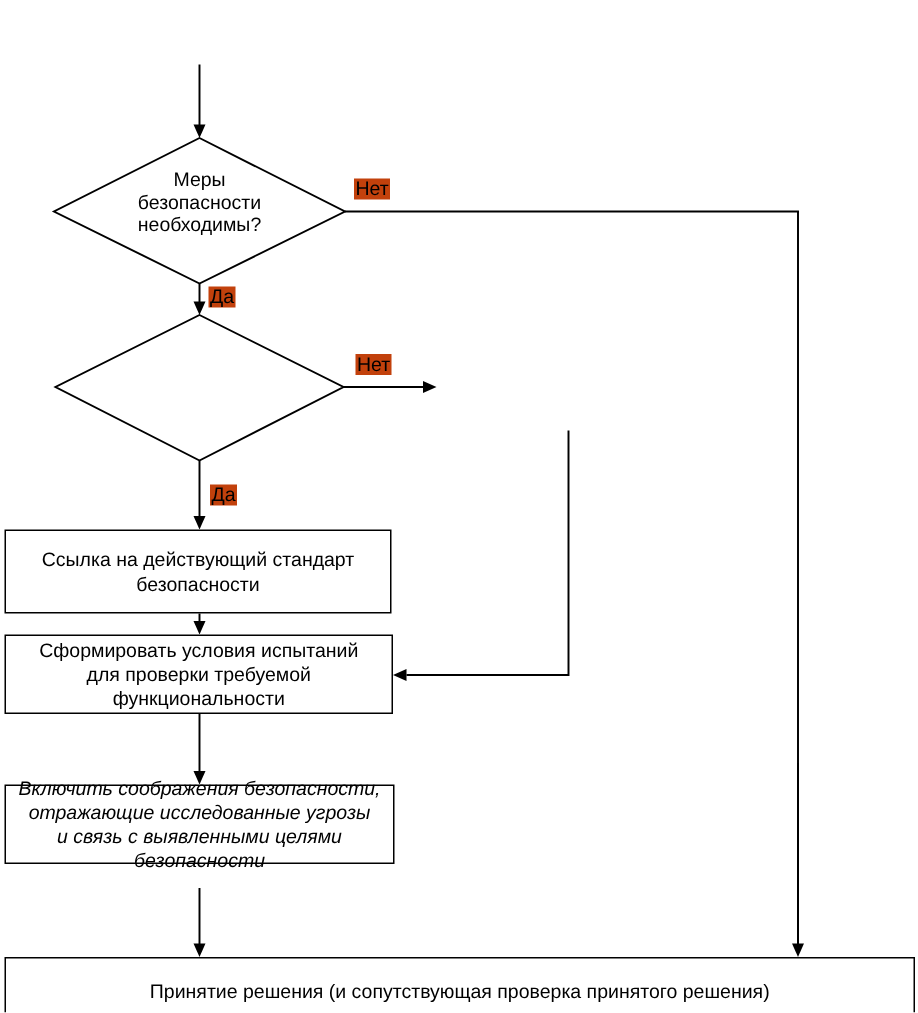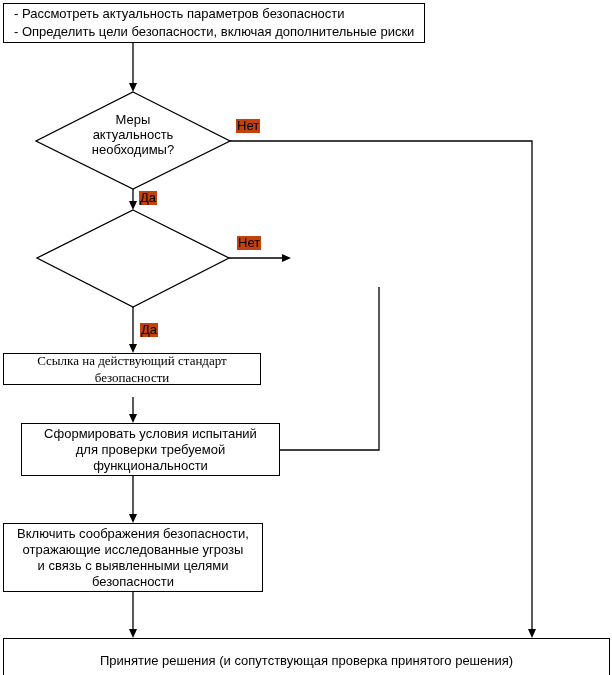--- a/index.html
+++ b/index.html
@@ -59,23 +59,23 @@
   .edge-label {
     position: absolute;
     z-index: 2;
     font-size: 13px;
     line-height: 14px;
     background: #c2410c;
     padding: 0 1px;
   }
   .start-box    { left: 3px;   top: 3px;   width: 422px; height: 40px; line-height: 18px; padding: 1px 8px 1px 10px; }
   .side-box     { left: 291px; top: 233px; width: 176px; height: 54px; padding-left: 10px; }
-  .standard-box { left: 3px;   top: 353px; width: 258px; height: 32px; line-height: 17px; font-family: Liberation Serif, serif; }
-  .test-box     { left: 21px;   top: 423px; width: 259px; height: 53px; }
-  .consid-box   { left: 3px;   top: 523px; width: 260px; height: 69px; }
+  .standard-box { left: 3px;   top: 353px; width: 258px; height: 56px; line-height: 17px; }
+  .test-box     { left: 3px;   top: 423px; width: 259px; height: 53px; }
+  .consid-box   { left: 3px;   top: 523px; width: 260px; height: 53px; font-style: italic; }
   .final-box    { left: 3px;   top: 638px; width: 607px; height: 45px; }
   .d1-text { left: 63px; top: 112px; width: 140px; }
   .d2-text { left: 63px; top: 228px; width: 140px; }
   .label-no1  { left: 236px; top: 119px; }
   .label-yes1 { left: 139px; top: 191px; }
   .label-no2  { left: 237px; top: 236px; }
   .label-yes2 { left: 140px; top: 323px; }
 </style>
 </head>
 <body>
@@ -108,25 +108,23 @@
     <line class="wire" x1="133" y1="476" x2="133" y2="515"></line>
     <polygon class="head" points="133,523 129,514 137,514"></polygon>
 
     <line class="wire" x1="133" y1="592" x2="133" y2="630"></line>
     <polygon class="head" points="133,638 129,629 137,629"></polygon>
 
     <polygon class="shape" points="133,92 230,141 133,189 36,141"></polygon>
     <polygon class="shape" points="133,210 229,258 133,307 37,258"></polygon>
   </svg>
 
-  <div class="box left-text start-box">- Рассмотреть актуальность параметров безопасности
-- Определить цели безопасности, включая дополнительные риски</div>
 
   <div class="dtext d1-text">Меры
-актуальность
+безопасности
 необходимы?</div>
 
 
 
   <div class="box center-text standard-box">Ссылка на действующий стандарт
 безопасности</div>
 
   <div class="box center-text test-box">Сформировать условия испытаний
 для проверки требуемой
 функциональности</div>

